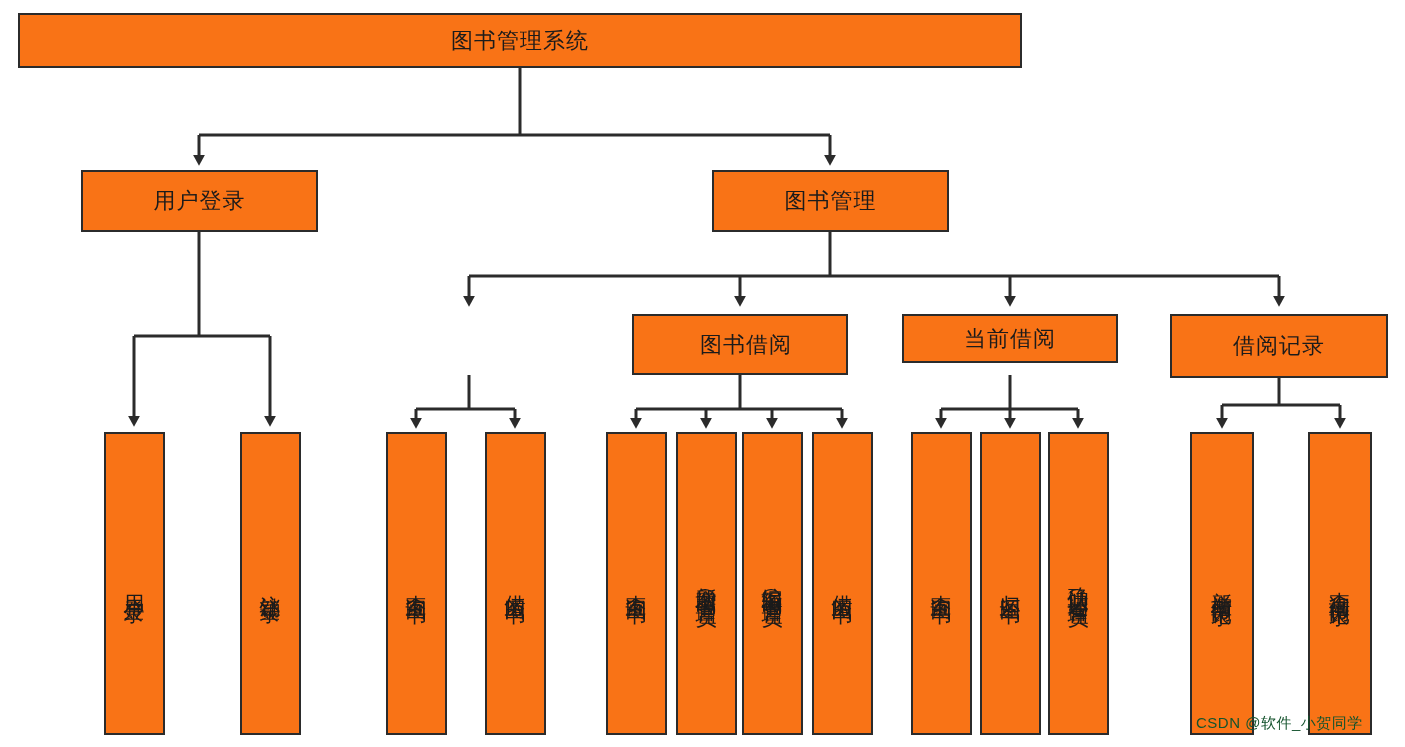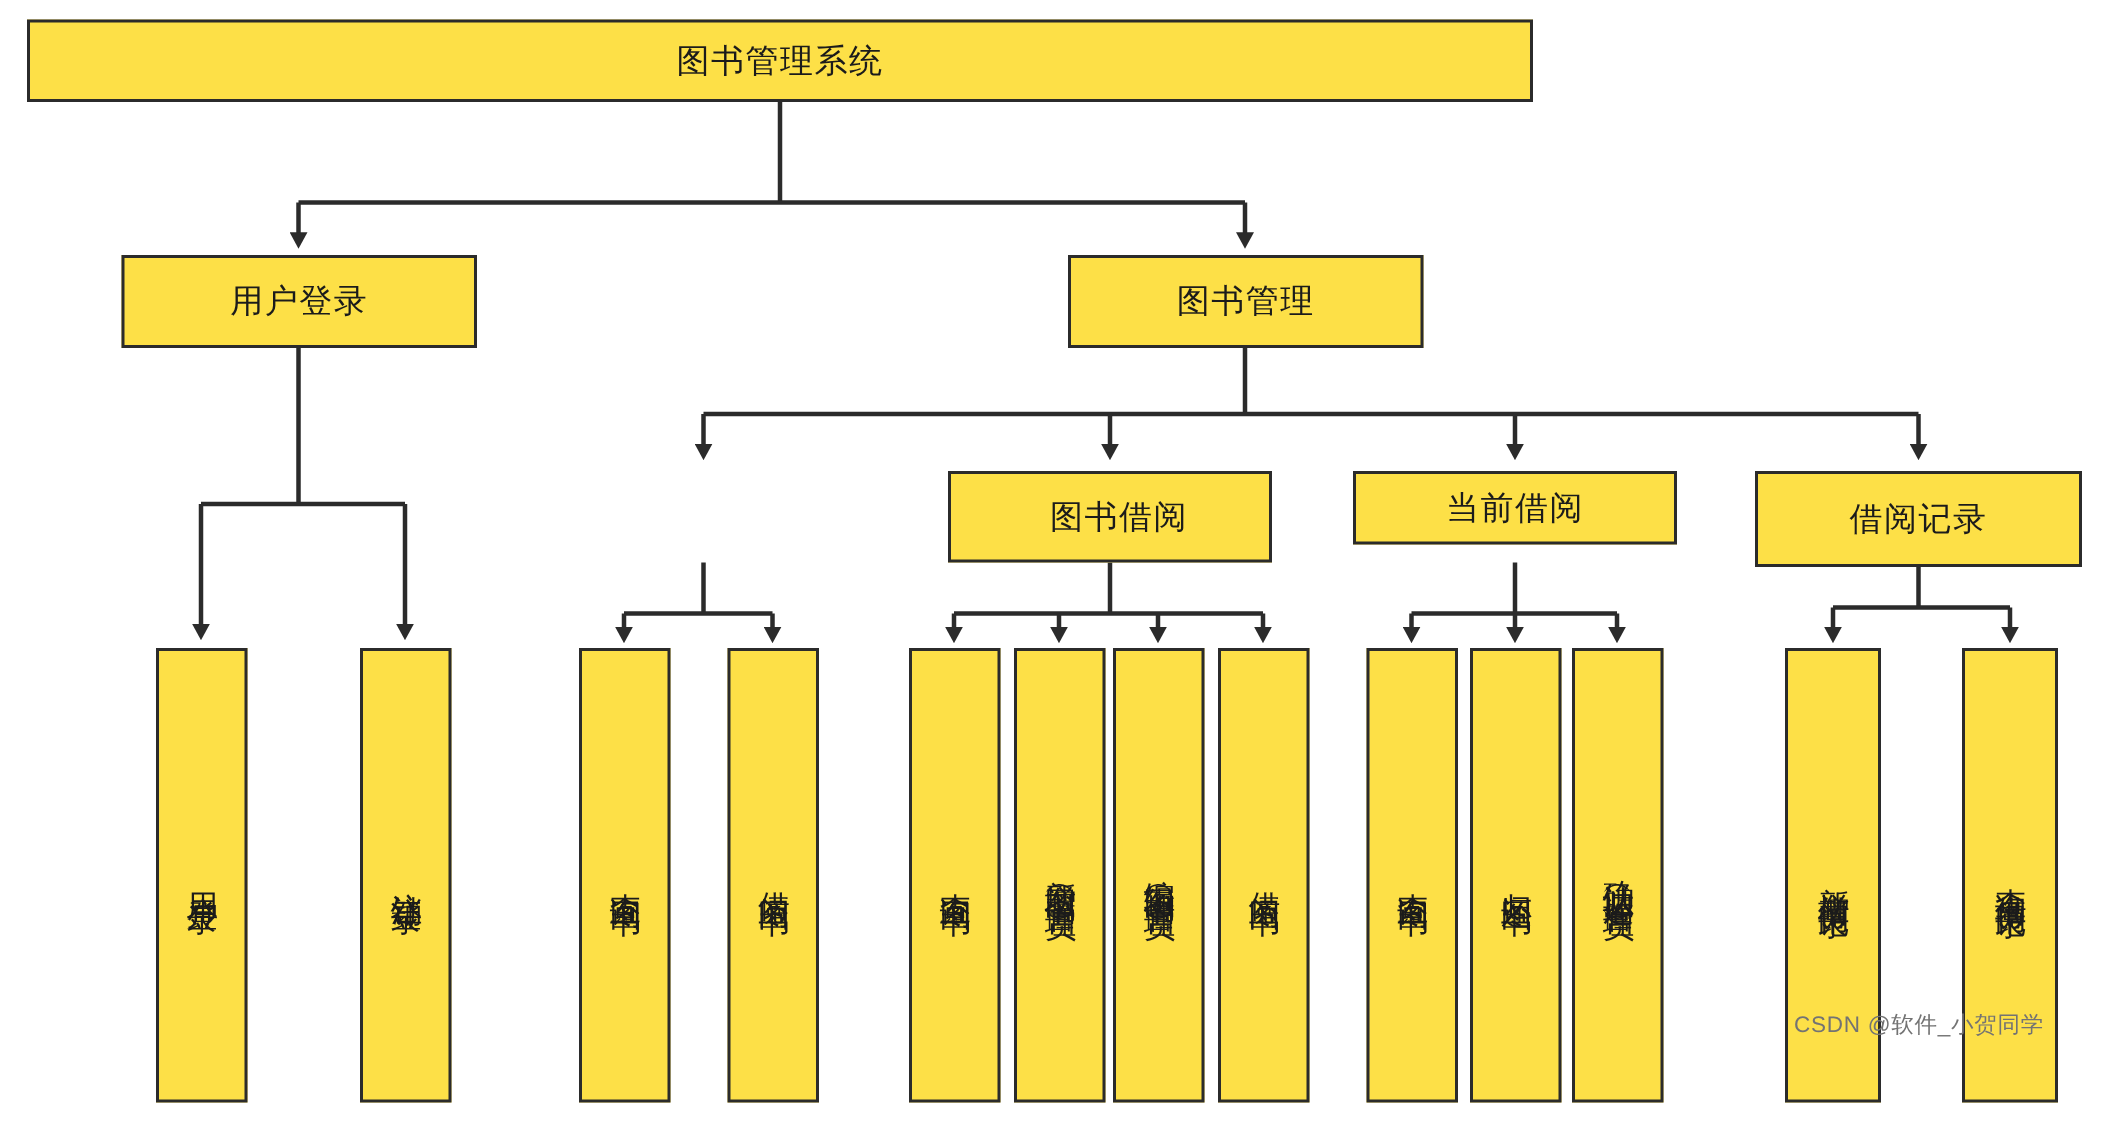--- a/index.html
+++ b/index.html
@@ -1,26 +1,26 @@
 <!DOCTYPE html>
 <html><head>
 <meta charset="utf-8">
 <style>
   html,body{margin:0;padding:0;background:#ffffff;}
   body{width:1405px;height:747px;overflow:hidden;
        font-family:"Liberation Sans","DejaVu Sans",sans-serif;}
   #diagram-root{position:relative;width:1405px;height:747px;background:#fff;}
   svg.layer{position:absolute;left:0;top:0;width:1405px;height:747px;}
-  .node-box{position:absolute;background:#fde047;border:2.5px solid #2b2b2b;
+  .node-box{position:absolute;background:#f97316;border:2.5px solid #2b2b2b;
             box-sizing:border-box;display:flex;align-items:center;justify-content:center;}
   .node-label{color:#1b1b1b;line-height:1.18;text-align:center;white-space:pre;}
   .h-label{font-size:22px;letter-spacing:1px;}
   .v-label{font-size:21px;writing-mode:vertical-rl;text-orientation:upright;
            letter-spacing:3px;line-height:1.0;}
-  .watermark{position:absolute;left:1196px;top:674px;font-size:15px;color:#737373;
+  .watermark{position:absolute;left:1196px;top:714px;font-size:15px;color:#14532d;
              letter-spacing:.5px;white-space:nowrap;}
 </style>
 </head>
 <body>
 
 <div id="diagram-root">
 
   <svg class="layer" viewBox="0 0 1405 747">
     <defs>
       <marker id="ah" markerWidth="11" markerHeight="12" refX="1.2" refY="6" orient="auto" markerUnits="userSpaceOnUse">

